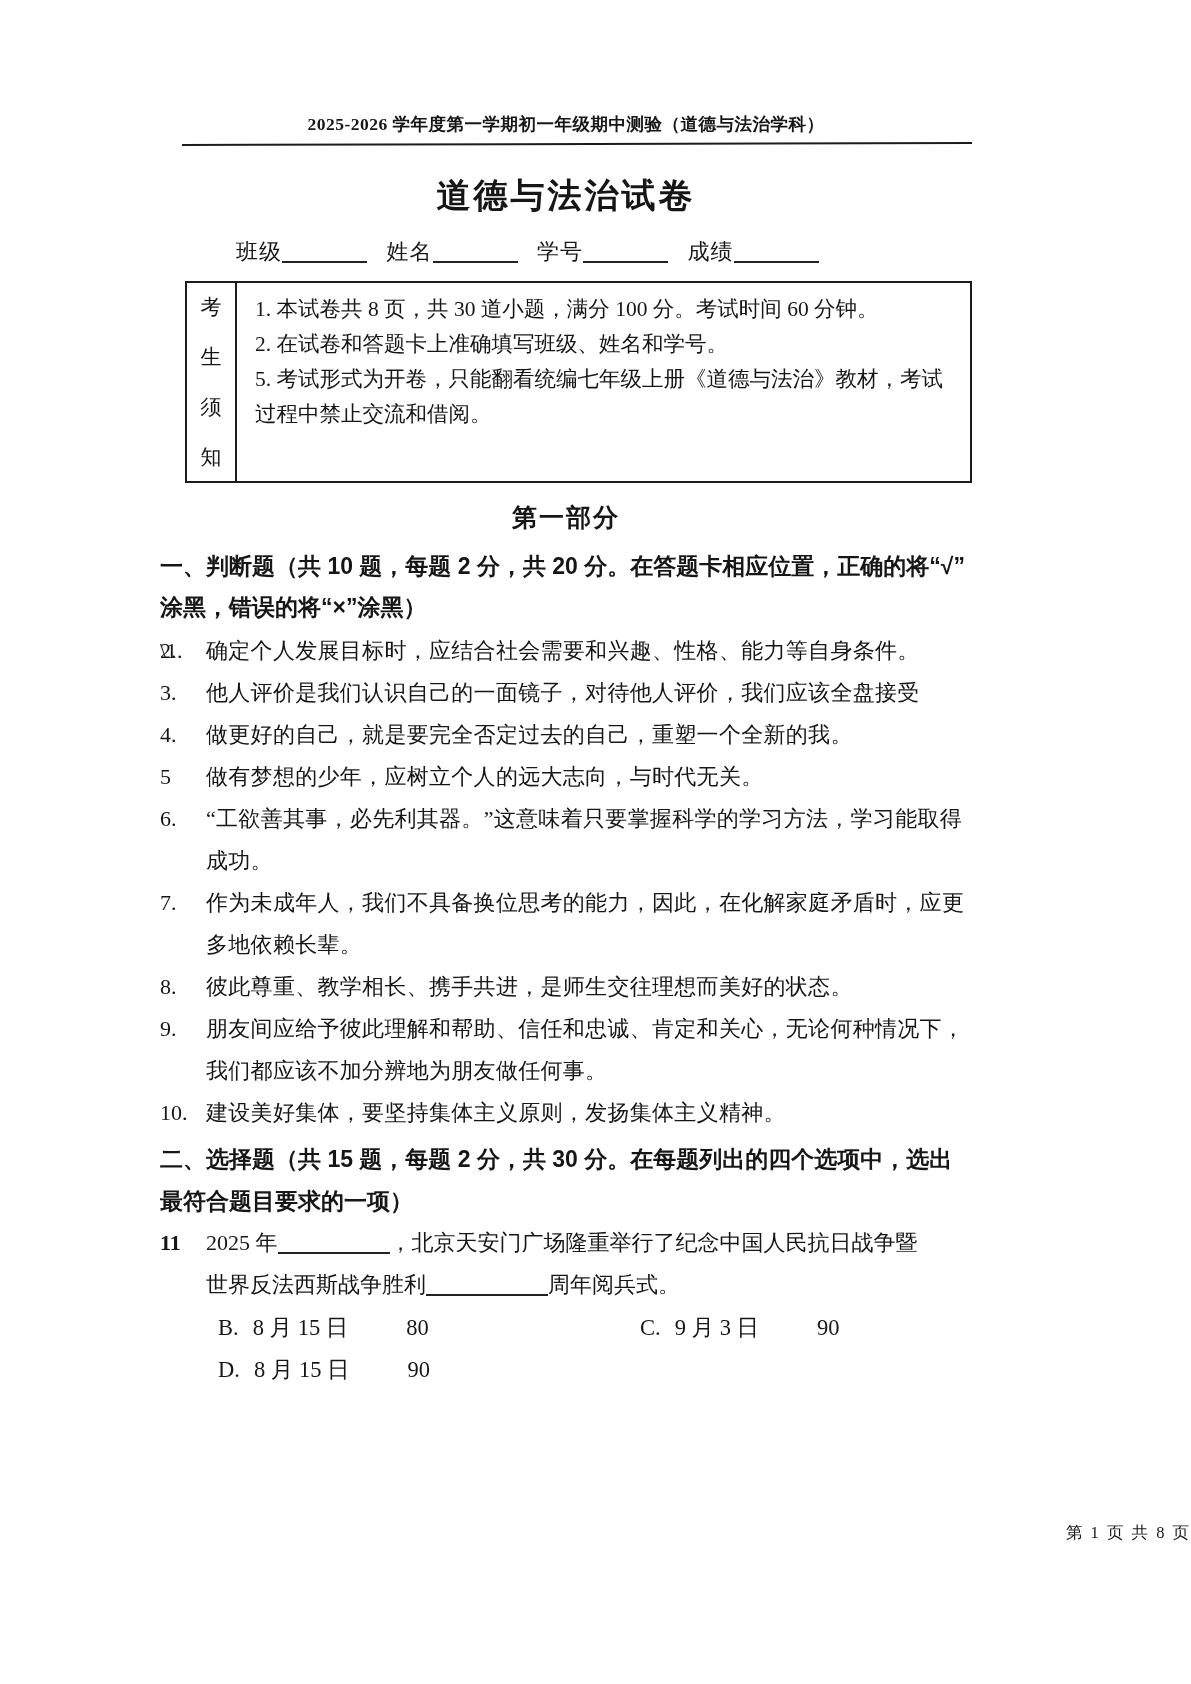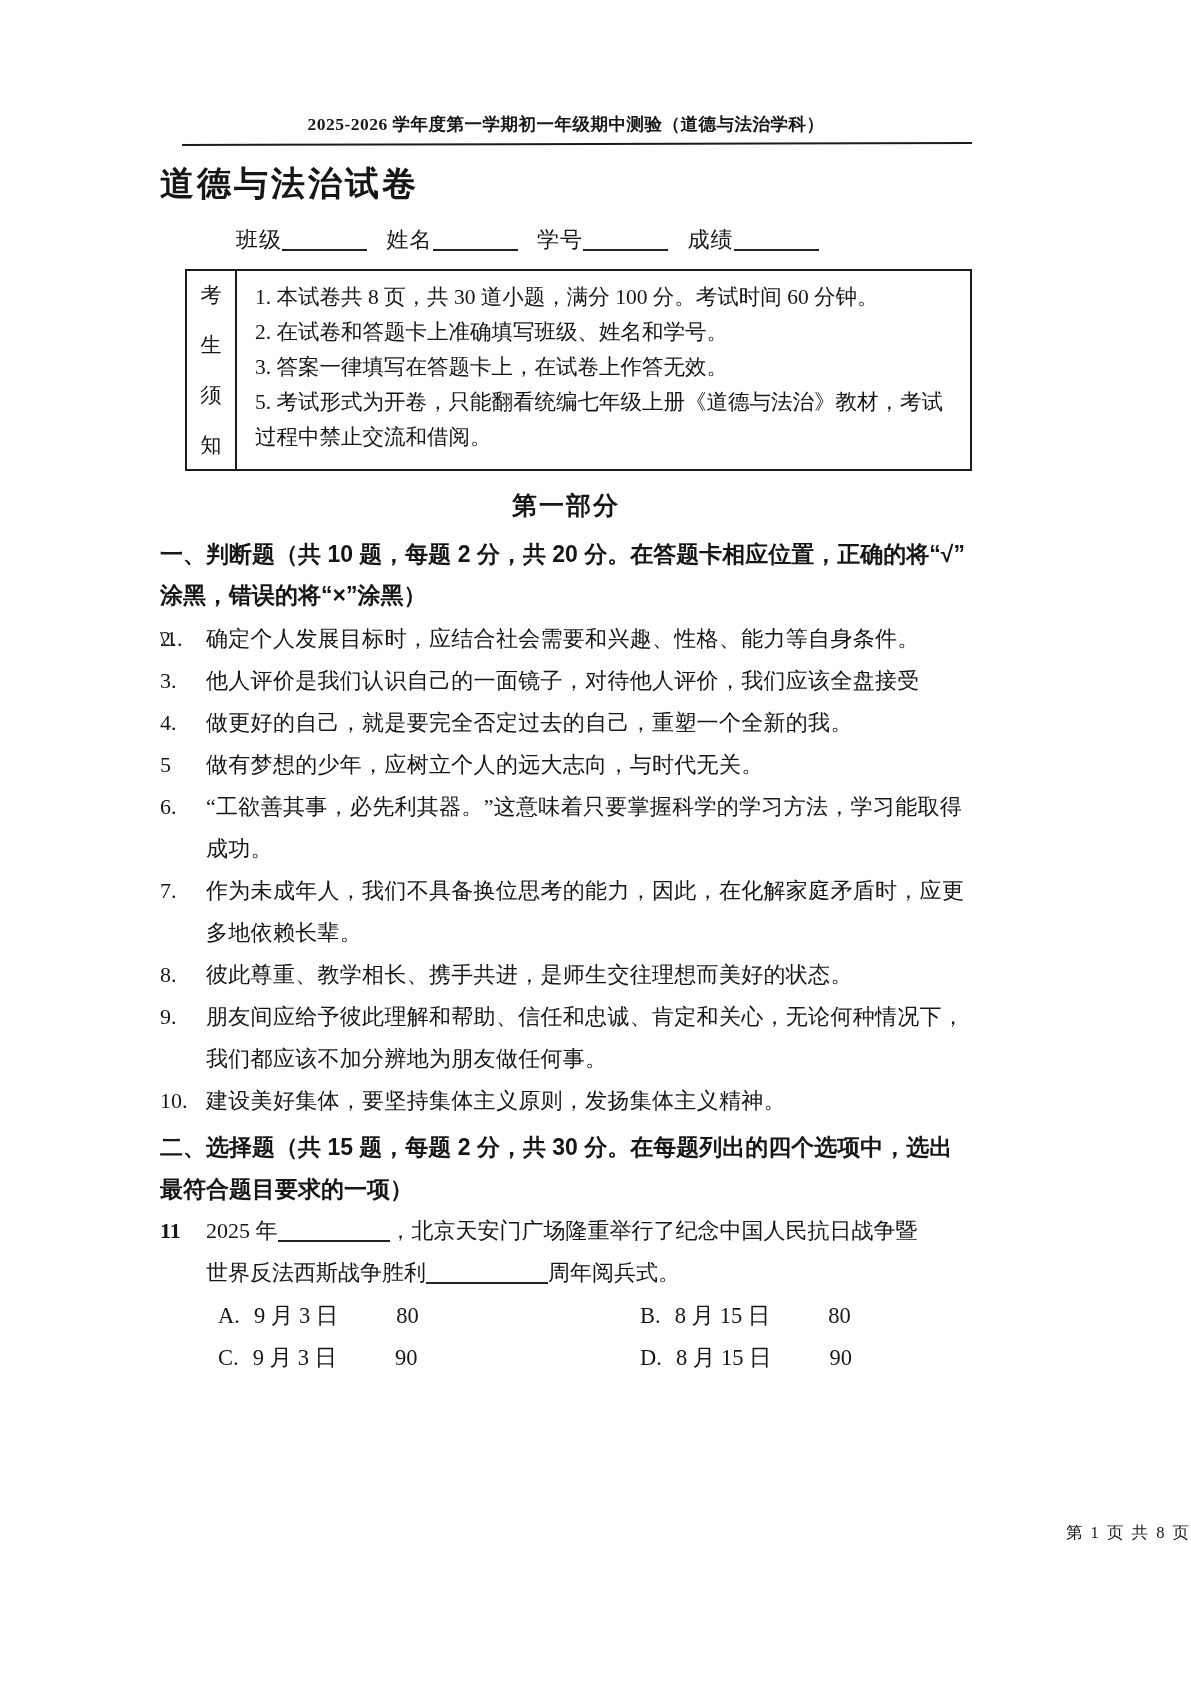--- a/index.html
+++ b/index.html
@@ -12,21 +12,21 @@
     overflow:hidden;
   }
   .page{position:relative;width:1052px;height:1684px;}
   .content{position:absolute;left:160px;top:0;width:812px;}
 
   
   .hdr{margin-top:112px;text-align:center;font-size:17.5px;font-weight:bold;letter-spacing:.5px;}
   .hdr-rule{margin-top:7px;margin-left:22px;width:790px;border-top:2.5px solid #1c1c1c;transform:rotate(-.15deg);}
 
   
-  .title{margin-top:16px;font-size:34px;font-weight:bold;letter-spacing:3px;
+  .title{margin-top:28px;text-align:center;font-size:34px;font-weight:bold;letter-spacing:3px;
          font-family:"Liberation Sans","DejaVu Sans",sans-serif;}
 
   
   .formline{margin-top:18px;margin-left:76px;font-size:22px;white-space:nowrap;}
   .field{margin-right:14px;}
   .flabel{letter-spacing:1px;}
   .blank{display:inline-block;border-bottom:2px solid #222;height:20px;vertical-align:-4px;}
   .blank.w85{width:85px;}
 
   
@@ -91,21 +91,20 @@
     <div class="notice-box">
       <div class="notice-side">
         <span>考</span>
         <span>生</span>
         <span>须</span>
         <span>知</span>
       </div>
       <div class="notice-body">
         <p class="notice-item">1. 本试卷共 8 页，共 30 道小题，满分 100 分。考试时间 60 分钟。</p>
         <p class="notice-item">2. 在试卷和答题卡上准确填写班级、姓名和学号。</p>
-        <p class="notice-item">3. 答案一律填写在答题卡上，在试卷上作答无效。</p>
         <p class="notice-item">5. 考试形式为开卷，只能翻看统编七年级上册《道德与法治》教材，考试过程中禁止交流和借阅。</p>
       </div>
     </div>
 
     <div class="part-title">第一部分</div>
 
     <div class="sec-heading">一、判断题（共 10 题，每题 2 分，共 20 分。在答题卡相应位置，正确的将“√”涂黑，错误的将“×”涂黑）</div>
 
     <div class="qlist">
       <div class="question"><span class="qnum">\1.</span></div>
@@ -122,21 +121,20 @@
 
     <div class="sec-heading second">二、选择题（共 15 题，每题 2 分，共 30 分。在每题列出的四个选项中，选出最符合题目要求的一项）</div>
 
     <div class="q11">
       <span class="qnum">11</span>
       <div class="q11-line1"><span>2025 年</span><span class="blank q11b1"></span><span>，北京天安门广场隆重举行了纪念中国人民抗日战争暨</span></div>
       <div class="q11-line2"><span>世界反法西斯战争胜利</span><span class="blank q11b2"></span><span>周年阅兵式。</span></div>
     </div>
 
     <div class="options">
-      <div class="option"><span class="opt-label">A.</span><span class="opt-date">9 月 3 日</span><span class="opt-value">80</span></div>
       <div class="option"><span class="opt-label">B.</span><span class="opt-date">8 月 15 日</span><span class="opt-value">80</span></div>
       <div class="option"><span class="opt-label">C.</span><span class="opt-date">9 月 3 日</span><span class="opt-value">90</span></div>
       <div class="option"><span class="opt-label">D.</span><span class="opt-date">8 月 15 日</span><span class="opt-value">90</span></div>
     </div>
 
   </div>
 
   <div class="footer">第 1 页 共 8 页</div>
 </div>
 

